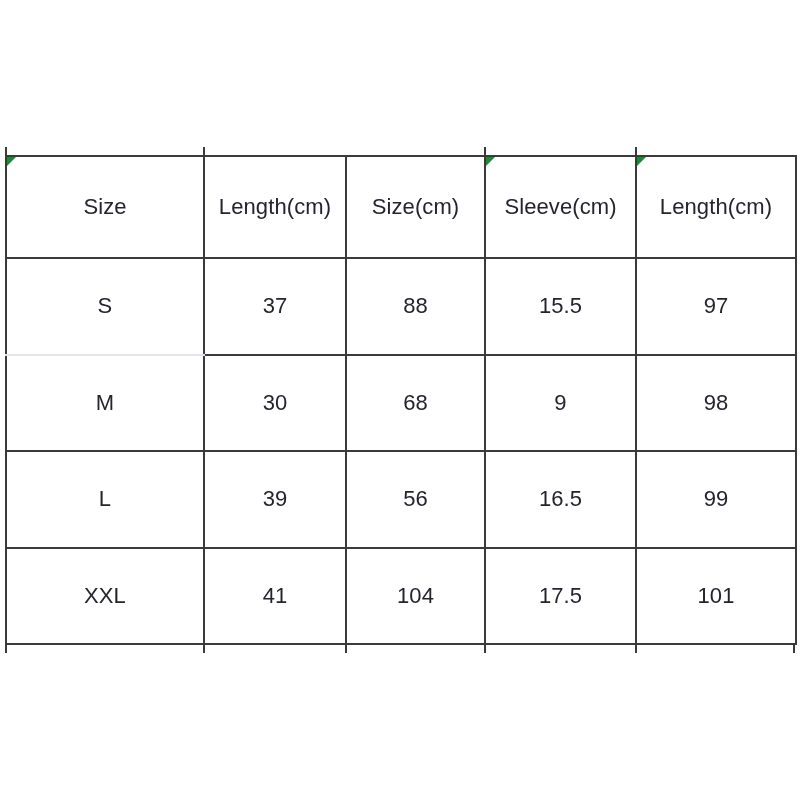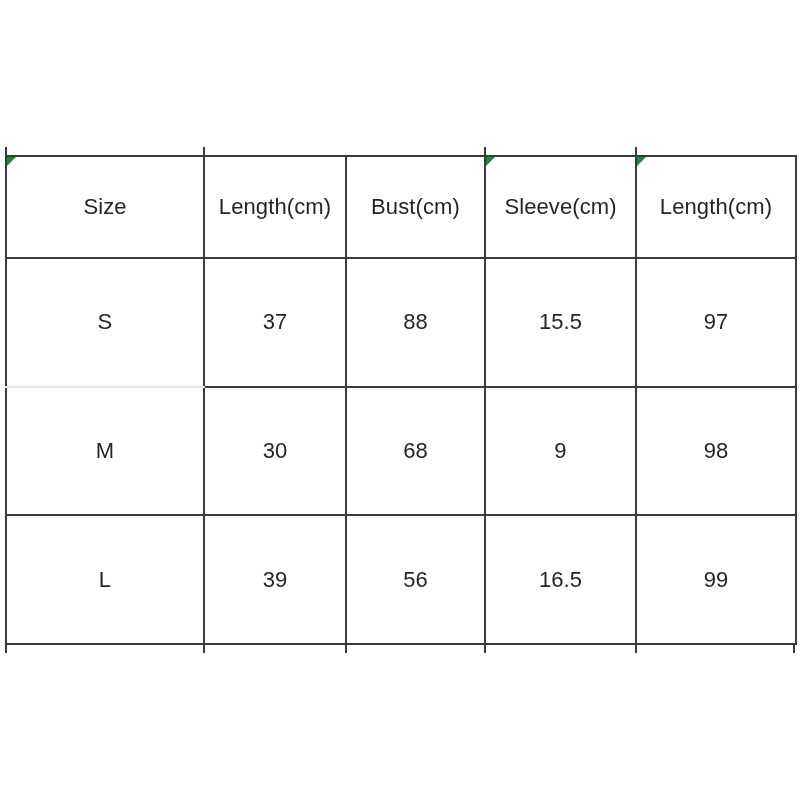--- a/index.html
+++ b/index.html
@@ -103,21 +103,21 @@
       <col class="c-size">
       <col class="c-shoulder">
       <col class="c-bust">
       <col class="c-sleeve">
       <col class="c-length">
     </colgroup>
     <thead>
       <tr>
         <th class="size-cell"><span>Size</span><span class="note-flag"></span></th>
         <th><span>Length(cm)</span></th>
-        <th><span>Bust(cm)</span></th>
+        <th><span>Size(cm)</span></th>
         <th><span>Sleeve(cm)</span><span class="note-flag"></span></th>
         <th><span>Length(cm)</span><span class="note-flag"></span></th>
       </tr>
     </thead>
     <tbody id="size-table-body">
 
     <tr data-row-key="S">
           <td class="size-cell"><span>S</span></td>
           <td><span>37</span></td>
           <td><span>88</span></td>
@@ -131,20 +131,27 @@
           <td><span>9</span></td>
           <td><span>98</span></td>
         </tr>
         <tr data-row-key="L">
           <td class="size-cell"><span>L</span></td>
           <td><span>39</span></td>
           <td><span>56</span></td>
           <td><span>16.5</span></td>
           <td><span>99</span></td>
         </tr>
+        <tr data-row-key="XXL">
+          <td class="size-cell"><span>XXL</span></td>
+          <td><span>41</span></td>
+          <td><span>104</span></td>
+          <td><span>17.5</span></td>
+          <td><span>101</span></td>
+        </tr>
       </tbody>
   </table>
 
   <div id="stub-layer">
       <div class="grid-stub" style="left: 5px;"></div>
       <div class="grid-stub" style="left: 203px;"></div>
       <div class="grid-stub" style="left: 484px;"></div>
       <div class="grid-stub" style="left: 635px;"></div>
       <div class="grid-stub-bottom" style="left: 5px;"></div>
       <div class="grid-stub-bottom" style="left: 203px;"></div>

